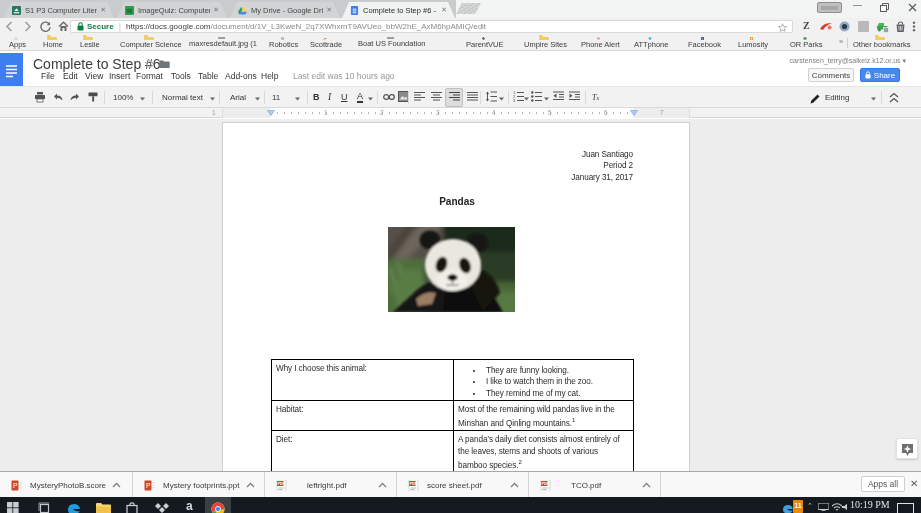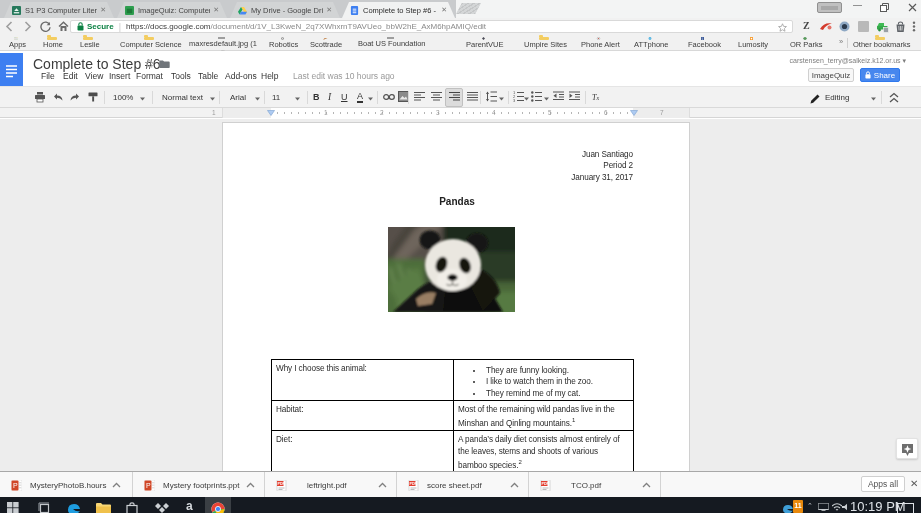--- a/index.html
+++ b/index.html
@@ -65,21 +65,21 @@
 
 
 #dlbar { left:0; top:471px; width:921px; height:26px; background:#f8f8f8; border-top:1px solid #a8a8a8; font-size:8px; color:#3a3a3a; }
 .dli { position:absolute; top:0; height:26px; display:flex; align-items:center; border-right:1px solid #d3d3d3; }
 #showall { position:absolute; left:861px; top:4px; width:44px; height:16px; background:#fff; border:1px solid #cfcfcf; border-radius:2px; font-size:8.5px; color:#555; display:flex; align-items:center; justify-content:center; }
 #dlx { position:absolute; left:910px; top:7px; color:#5a5a5a; font-size:10px; line-height:10px; }
 
 
 #taskbar { left:0; top:497px; width:921px; height:16px; background:#151a21; }
 .tbic { position:absolute; top:5px; }
-#clock { position:absolute; left:850px; top:2px; color:#dfe3e8; font-size:13px; }
+#clock { position:absolute; left:850px; top:2px; color:#dfe3e8; font-size:10px;font-family:Liberation Serif, serif; }
 </style></head>
 <body>
 <div id="stage">
 
   <div id="tabbar" class="abs">
     <div class="tab" style="left:4px; width:110px;">
       <svg class="fav" viewBox="0 0 10 10">
           <rect x="0" y="0" width="10" height="10" rx="1" fill="#26795c"></rect>
           <path d="M5 2.5 L7.5 5.5 L2.5 5.5 Z" fill="#e8f5ee"></path>
           <rect x="2" y="6.8" width="6" height="1.4" fill="#e8f5ee"></rect>
@@ -262,21 +262,21 @@
       <span style="left:77px">View</span>
       <span style="left:101px">Insert</span>
       <span style="left:128px">Format</span>
       <span style="left:163px">Tools</span>
       <span style="left:190px">Table</span>
       <span style="left:217px">Add-ons</span>
       <span style="left:253px">Help</span>
       <span id="lastedit" style="left:285px">Last edit was 10 hours ago</span>
     </div>
   <div id="acct" class="abs">carstensen_terry@salkeiz.k12.or.us ▾</div>
-  <div id="btn-comments" class="btn abs">ImageQuiz</div>
+  <div id="btn-comments" class="btn abs">Comments</div>
   <div id="btn-share" class="btn abs"><svg width="6" height="8" viewBox="0 0 7 9" style="margin-right:3px;">
         <rect x="0.5" y="3.6" width="6" height="5" rx="0.8" fill="#fff"></rect>
         <path d="M1.8 3.6 L1.8 2.5 Q1.8 0.8 3.5 0.8 Q5.2 0.8 5.2 2.5 L5.2 3.6" fill="none" stroke="#fff" stroke-width="1.1"></path>
       </svg>Share</div>
 
   <div id="toolbar" class="abs">
     <svg class="tbi" style="left:34px" width="12" height="12" viewBox="0 0 12 12">
         <g fill="#555">
           <rect x="3" y="1" width="6" height="2.5"></rect>
           <rect x="1" y="4" width="10" height="4" rx="0.5"></rect>
@@ -520,21 +520,21 @@
   <div id="dlbar" class="abs">
     <div class="dli" style="left:0; width:133px;">
       <svg style="margin-left:11px;" width="11" height="11" viewBox="0 0 11 11">
           <rect x="0" y="0" width="11" height="11" rx="1" fill="#fff" stroke="#d0d0d0" stroke-width="0.5"></rect>
           <rect x="0.5" y="0.5" width="7" height="10" rx="1" fill="#d04727"></rect>
           <text x="2" y="8" font-size="7" fill="#fff" font-family="Liberation Sans">P</text>
           <rect x="8" y="2" width="2.4" height="1.4" fill="#e0e0e0"></rect>
           <rect x="8" y="4.5" width="2.4" height="1.4" fill="#e0e0e0"></rect>
           <rect x="8" y="7" width="2.4" height="1.4" fill="#e0e0e0"></rect>
         </svg>
-      <span style="margin-left:8px;">MysteryPhotoB.hours</span>
+      <span style="margin-left:8px;">MysteryPhotoB.score</span>
       <svg style="position:absolute; left:112px; top:10px;" width="9" height="6" viewBox="0 0 9 6">
           <path d="M1 5 L4.5 1.5 L8 5" fill="none" stroke="#808080" stroke-width="1.3"></path>
         </svg>
     </div>
     <div class="dli" style="left:133px; width:132px;">
       <svg style="margin-left:11px;" width="11" height="11" viewBox="0 0 11 11">
           <rect x="0" y="0" width="11" height="11" rx="1" fill="#fff" stroke="#d0d0d0" stroke-width="0.5"></rect>
           <rect x="0.5" y="0.5" width="7" height="10" rx="1" fill="#d04727"></rect>
           <text x="2" y="8" font-size="7" fill="#fff" font-family="Liberation Sans">P</text>
           <rect x="8" y="2" width="2.4" height="1.4" fill="#e0e0e0"></rect>

